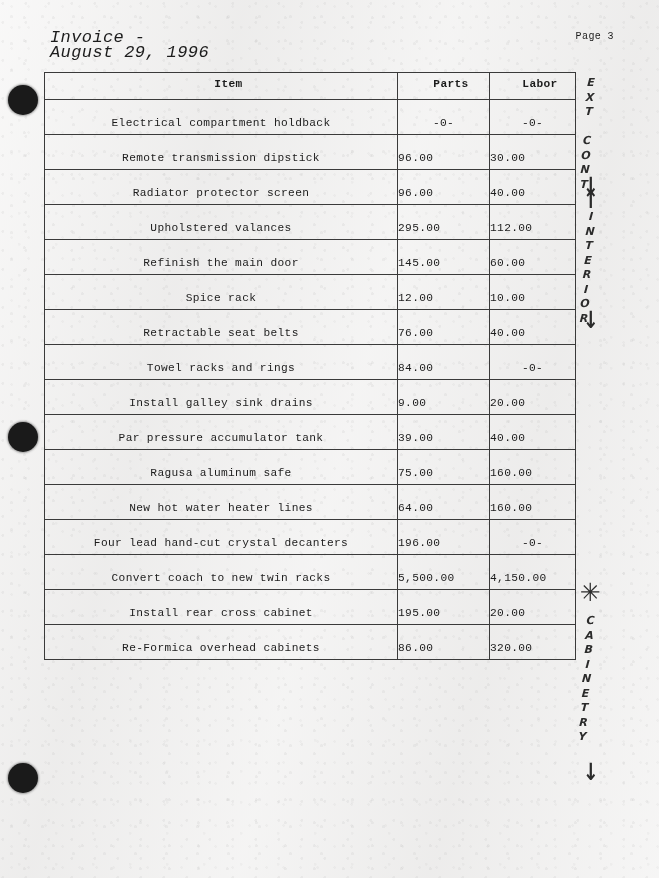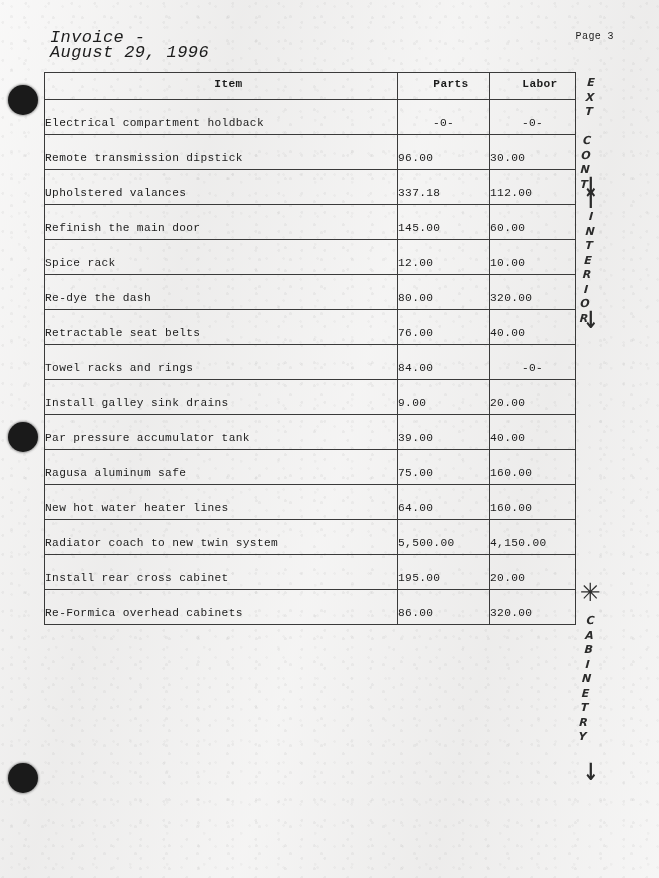--- a/index.html
+++ b/index.html
@@ -99,21 +99,21 @@
   }
   .col-item   { width: 353px; }
   .col-parts  { width: 92px;  }
   .col-labor  { width: 86px;  }
 
   .invoice-table tbody td {
     height: 29px;
     padding: 0 0 5px 0;
   }
   td.cell-item {
-    text-align: left;
+    text-align: center;
     padding-left: 7px;
     padding-right: 4px;
   }
   td.cell-num {
     text-align: left;
     padding-right: 9px;
   }
   td.cell-num.zero {
     text-align: center;
     padding-right: 0;
@@ -205,40 +205,40 @@
           <td class="cell-item">Electrical compartment holdback</td>
           <td class="cell-num zero">-0-</td>
           <td class="cell-num zero">-0-</td>
         </tr>
         <tr>
           <td class="cell-item">Remote transmission dipstick</td>
           <td class="cell-num">96.00</td>
           <td class="cell-num">30.00</td>
         </tr>
         <tr>
+          <td class="cell-item">Radiator protector screen</td>
+          <td class="cell-num">96.00</td>
+          <td class="cell-num">40.00</td>
+        </tr>
+        <tr>
           <td class="cell-item">Upholstered valances</td>
-          <td class="cell-num">337.18</td>
+          <td class="cell-num">295.00</td>
           <td class="cell-num">112.00</td>
         </tr>
         <tr>
           <td class="cell-item">Refinish the main door</td>
           <td class="cell-num">145.00</td>
           <td class="cell-num">60.00</td>
         </tr>
         <tr>
           <td class="cell-item">Spice rack</td>
           <td class="cell-num">12.00</td>
           <td class="cell-num">10.00</td>
         </tr>
         <tr>
-          <td class="cell-item">Re-dye the dash</td>
-          <td class="cell-num">80.00</td>
-          <td class="cell-num">320.00</td>
-        </tr>
-        <tr>
           <td class="cell-item">Retractable seat belts</td>
           <td class="cell-num">76.00</td>
           <td class="cell-num">40.00</td>
         </tr>
         <tr>
           <td class="cell-item">Towel racks and rings</td>
           <td class="cell-num">84.00</td>
           <td class="cell-num zero">-0-</td>
         </tr>
         <tr>
@@ -255,21 +255,26 @@
           <td class="cell-item">Ragusa aluminum safe</td>
           <td class="cell-num">75.00</td>
           <td class="cell-num">160.00</td>
         </tr>
         <tr>
           <td class="cell-item">New hot water heater lines</td>
           <td class="cell-num">64.00</td>
           <td class="cell-num">160.00</td>
         </tr>
         <tr>
-          <td class="cell-item">Radiator coach to new twin system</td>
+          <td class="cell-item">Four lead hand-cut crystal decanters</td>
+          <td class="cell-num">196.00</td>
+          <td class="cell-num zero">-0-</td>
+        </tr>
+        <tr>
+          <td class="cell-item">Convert coach to new twin racks</td>
           <td class="cell-num">5,500.00</td>
           <td class="cell-num">4,150.00</td>
         </tr>
         <tr>
           <td class="cell-item">Install rear cross cabinet</td>
           <td class="cell-num">195.00</td>
           <td class="cell-num">20.00</td>
         </tr>
         <tr>
           <td class="cell-item">Re-Formica overhead cabinets</td>

